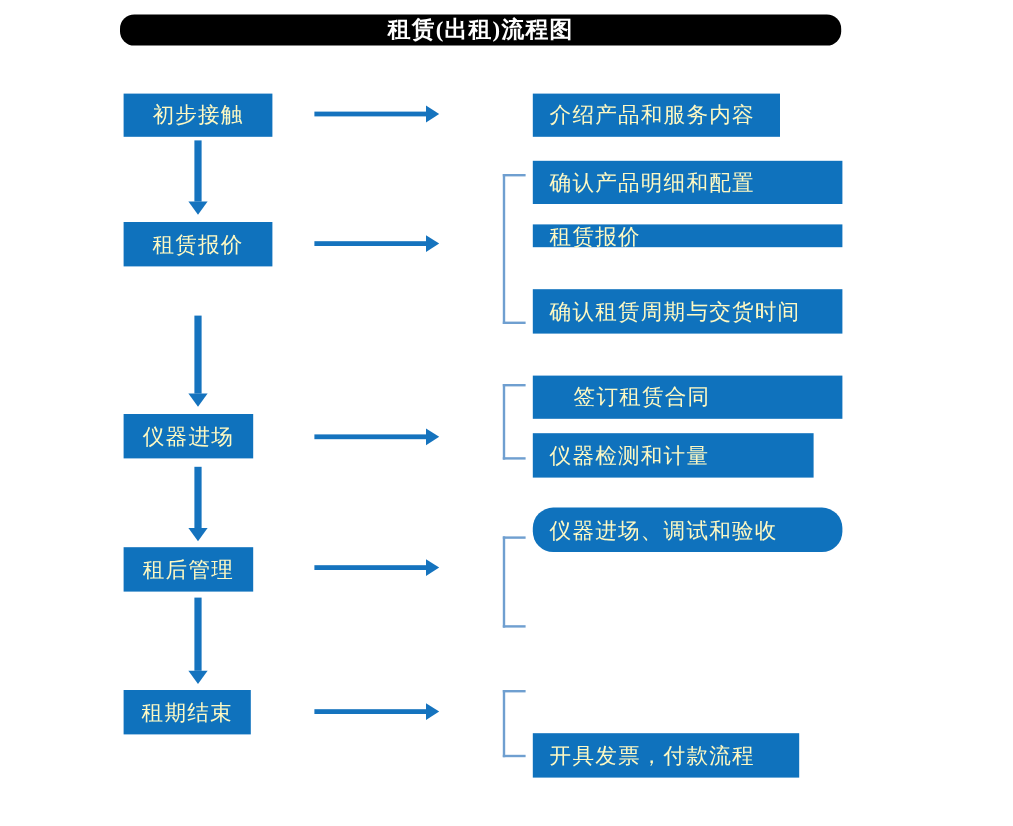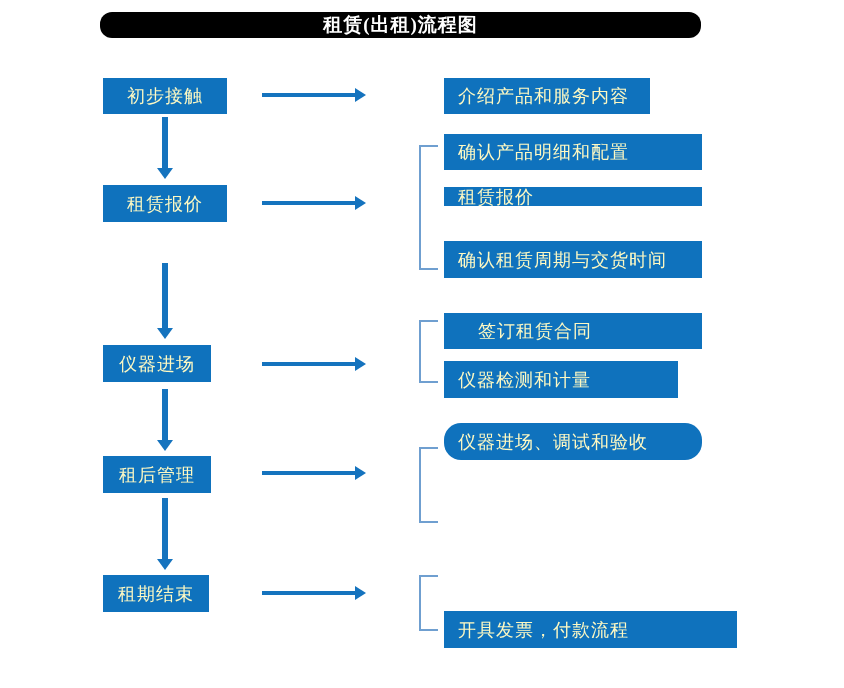--- a/index.html
+++ b/index.html
@@ -194,15 +194,15 @@
   <div class="box left-box" style="left:103px; top:575px; width:106px; height:37px;">租期结束</div>
 
   <div class="h-arrow" style="left:262px; top:586px; width:104px;">
     <div class="shaft" style="width:93px;"></div>
     <div class="head" style="left:93px;"></div>
   </div>
 
   <div class="bracket" style="left:419px; top:575px; width:19px; height:56px;"></div>
 
 
-  <div class="box right-box" style="left:444px; top:611px; width:293px; height:37px;">开具发票，付款流程</div>
+  <div class="box right-box" style="left:444px; top:611px; width:222px; height:37px;">开具发票，付款流程</div>
 
 </div>
 
 </body></html>

